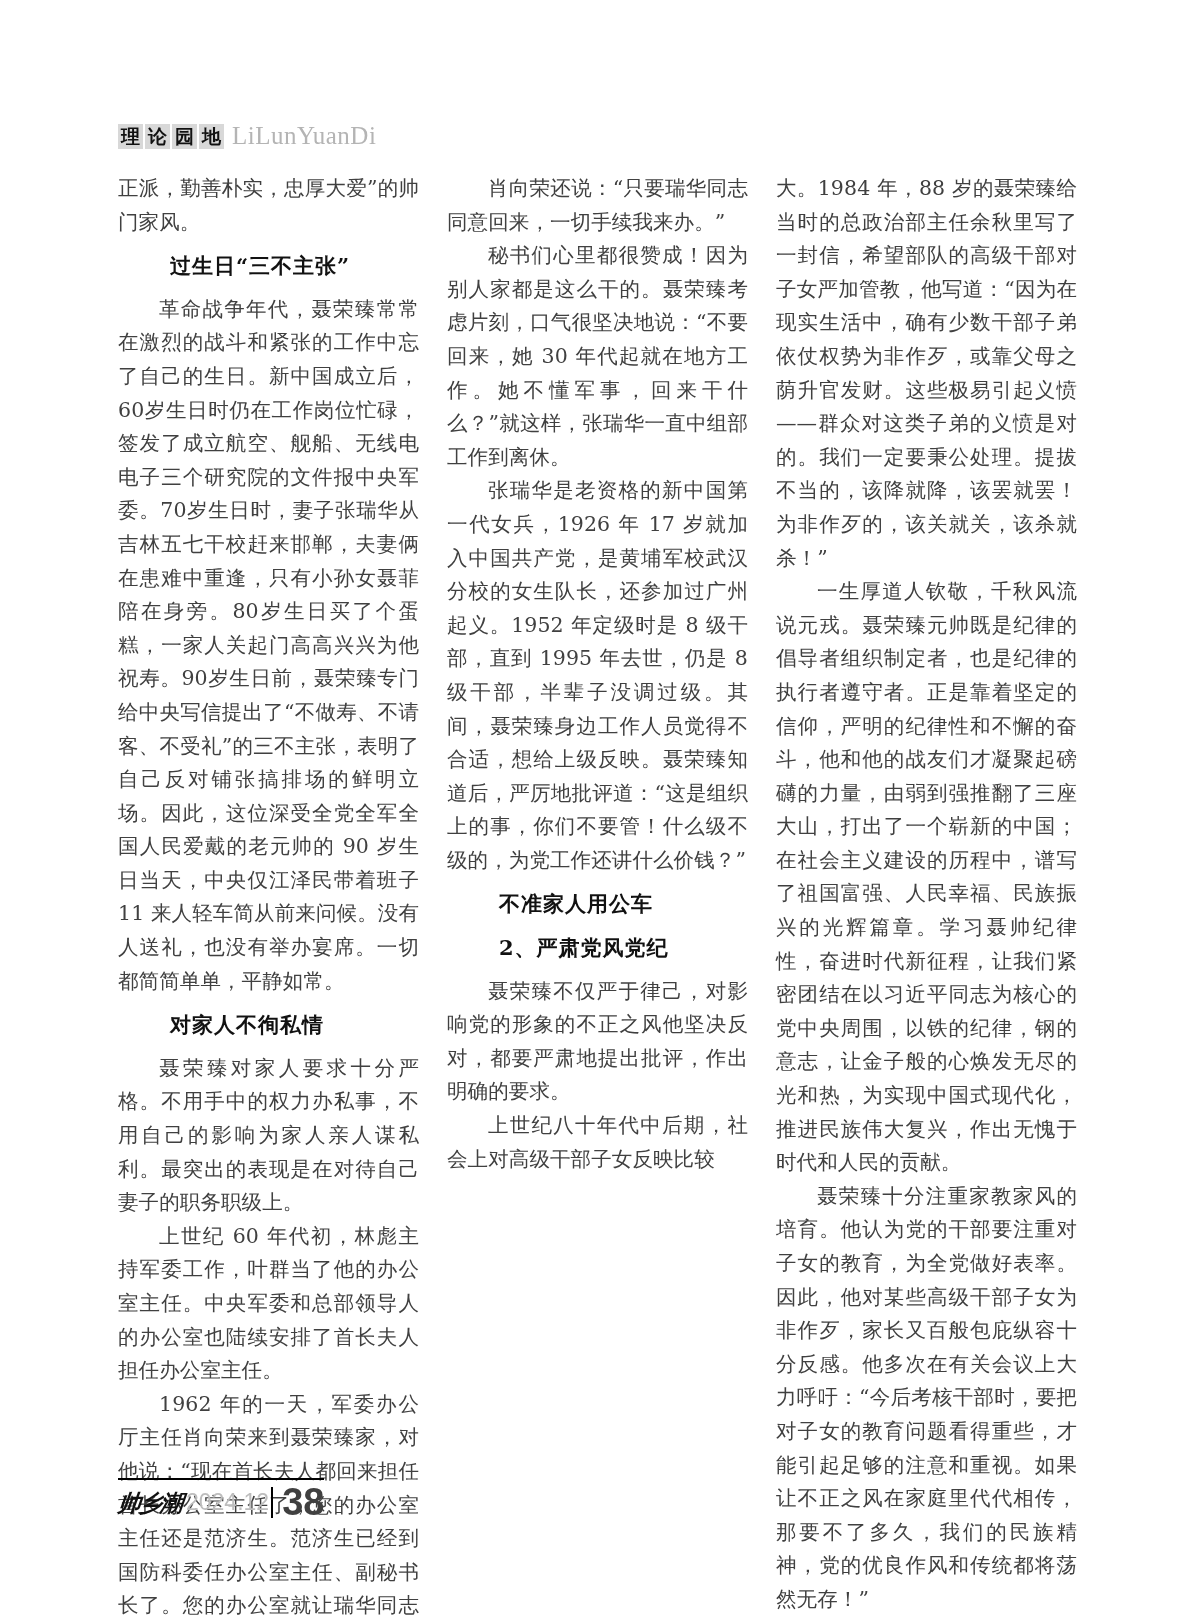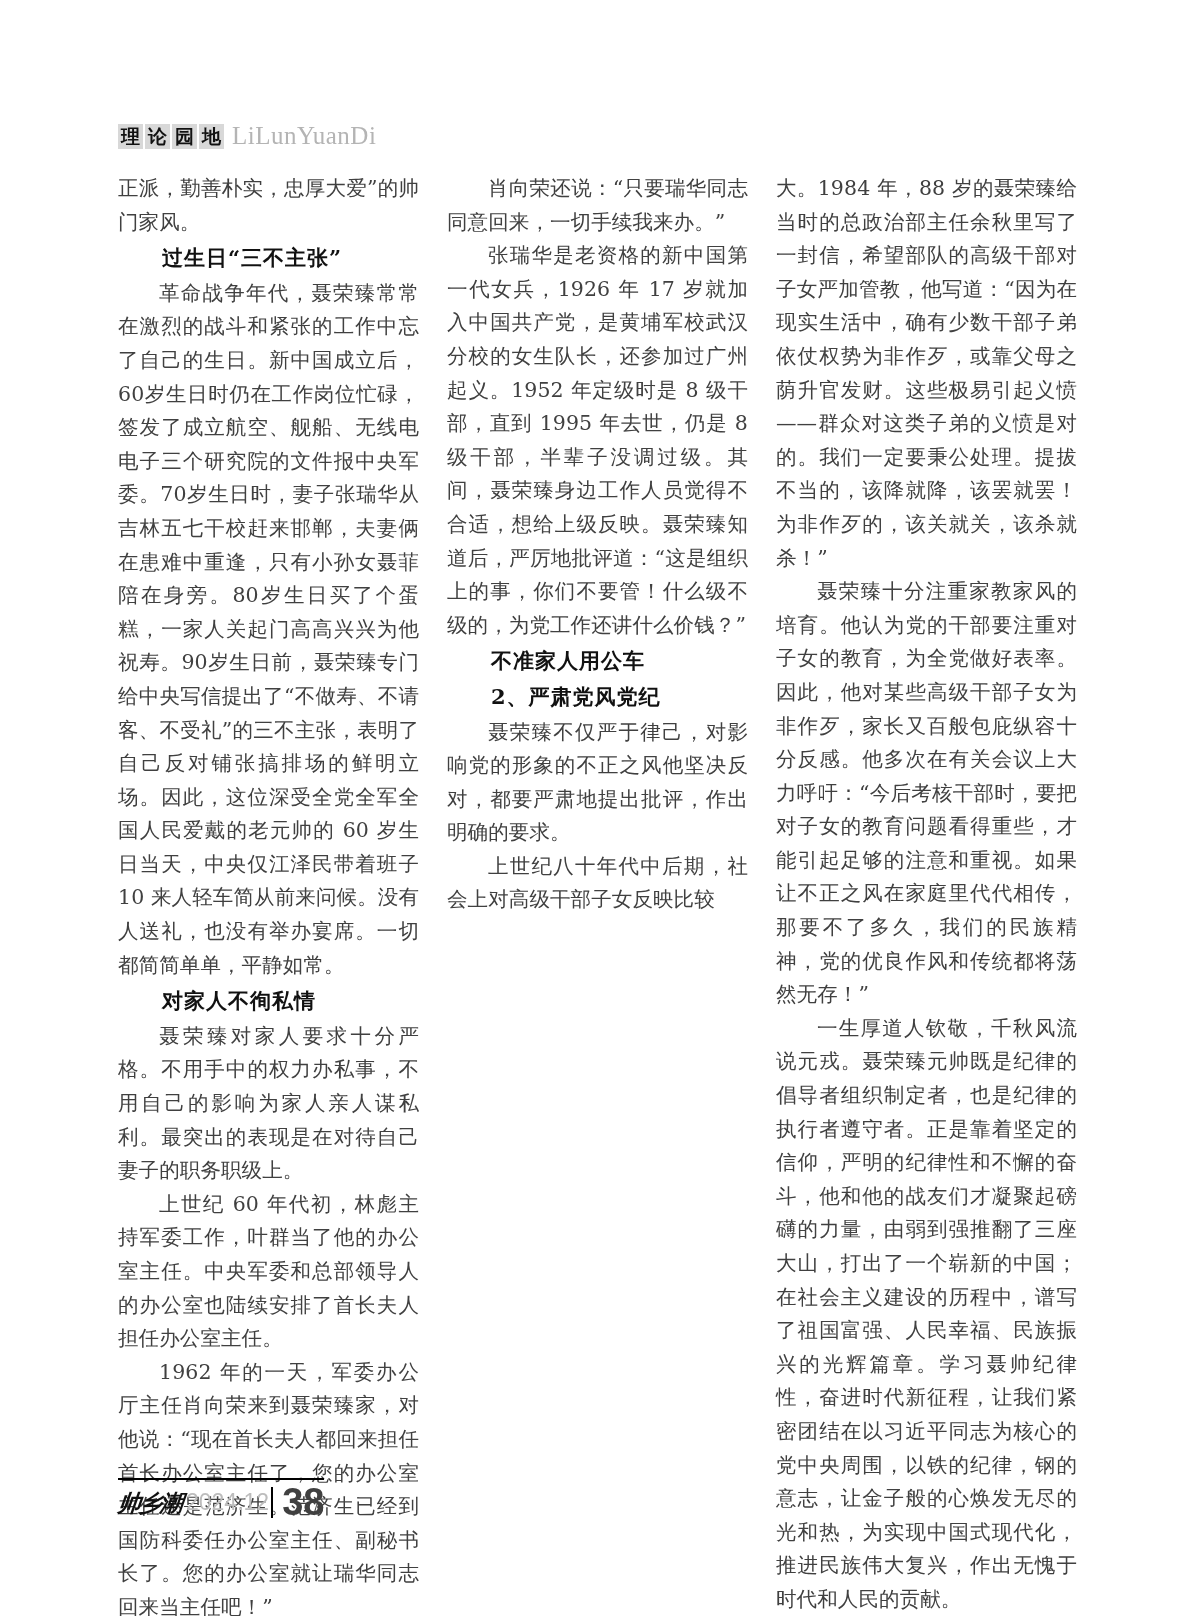--- a/index.html
+++ b/index.html
@@ -81,21 +81,21 @@
     letter-spacing: 0.1px;
     color: #404040;
   }
   .para.indent {
     text-indent: 2em;
   }
   .subhead {
     font-size: 21px;
     line-height: 33.6px;
     font-weight: bold;
-    margin: 2px;
+    margin: 10px;
     text-indent: 2em;
     letter-spacing: 1px;
     color: #111;
     font-family: "DejaVu Serif", "Liberation Serif", serif;
   }
 
   
   .footer {
     position: absolute;
     left: 118px;
@@ -154,40 +154,41 @@
       <span>地</span>
     </div>
     <div class="rh-py">LiLunYuanDi</div>
   </div>
 
   <div class="columns">
 
     <div class="col">
       <p class="para">正派，勤善朴实，忠厚大爱”的帅门家风。</p>
       <h3 class="subhead">过生日“三不主张”</h3>
-      <p class="para indent">革命战争年代，聂荣臻常常在激烈的战斗和紧张的工作中忘了自己的生日。新中国成立后，60岁生日时仍在工作岗位忙碌，签发了成立航空、舰船、无线电电子三个研究院的文件报中央军委。70岁生日时，妻子张瑞华从吉林五七干校赶来邯郸，夫妻俩在患难中重逢，只有小孙女聂菲陪在身旁。80岁生日买了个蛋糕，一家人关起门高高兴兴为他祝寿。90岁生日前，聂荣臻专门给中央写信提出了“不做寿、不请客、不受礼”的三不主张，表明了自己反对铺张搞排场的鲜明立场。因此，这位深受全党全军全国人民爱戴的老元帅的 60 岁生日当天，中央仅江泽民带着班子 10 来人轻车简从前来问候。没有人送礼，也没有举办宴席。一切都简简单单，平静如常。</p>
+      <p class="para indent">革命战争年代，聂荣臻常常在激烈的战斗和紧张的工作中忘了自己的生日。新中国成立后，60岁生日时仍在工作岗位忙碌，签发了成立航空、舰船、无线电电子三个研究院的文件报中央军委。70岁生日时，妻子张瑞华从吉林五七干校赶来邯郸，夫妻俩在患难中重逢，只有小孙女聂菲陪在身旁。80岁生日买了个蛋糕，一家人关起门高高兴兴为他祝寿。90岁生日前，聂荣臻专门给中央写信提出了“不做寿、不请客、不受礼”的三不主张，表明了自己反对铺张搞排场的鲜明立场。因此，这位深受全党全军全国人民爱戴的老元帅的 90 岁生日当天，中央仅江泽民带着班子 11 来人轻车简从前来问候。没有人送礼，也没有举办宴席。一切都简简单单，平静如常。</p>
       <h3 class="subhead">对家人不徇私情</h3>
       <p class="para indent">聂荣臻对家人要求十分严格。不用手中的权力办私事，不用自己的影响为家人亲人谋私利。最突出的表现是在对待自己妻子的职务职级上。</p>
       <p class="para indent">上世纪 60 年代初，林彪主持军委工作，叶群当了他的办公室主任。中央军委和总部领导人的办公室也陆续安排了首长夫人担任办公室主任。</p>
       <p class="para indent">1962 年的一天，军委办公厅主任肖向荣来到聂荣臻家，对他说：“现在首长夫人都回来担任首长办公室主任了，您的办公室主任还是范济生。范济生已经到国防科委任办公室主任、副秘书长了。您的办公室就让瑞华同志回来当主任吧！”</p>
     </div>
 
     <div class="col">
       <p class="para indent">肖向荣还说：“只要瑞华同志同意回来，一切手续我来办。”</p>
+      <p class="para indent">秘书们心里都很赞成！因为别人家都是这么干的。聂荣臻考虑片刻，口气很坚决地说：“不要回来，她 30 年代起就在地方工作。她不懂军事，回来干什么？”就这样，张瑞华一直中组部工作到离休。</p>
       <p class="para indent">张瑞华是老资格的新中国第一代女兵，1926 年 17 岁就加入中国共产党，是黄埔军校武汉分校的女生队长，还参加过广州起义。1952 年定级时是 8 级干部，直到 1995 年去世，仍是 8 级干部，半辈子没调过级。其间，聂荣臻身边工作人员觉得不合适，想给上级反映。聂荣臻知道后，严厉地批评道：“这是组织上的事，你们不要管！什么级不级的，为党工作还讲什么价钱？”</p>
       <h3 class="subhead">不准家人用公车</h3>
       <h3 class="subhead">2、严肃党风党纪</h3>
       <p class="para indent">聂荣臻不仅严于律己，对影响党的形象的不正之风他坚决反对，都要严肃地提出批评，作出明确的要求。</p>
       <p class="para indent">上世纪八十年代中后期，社会上对高级干部子女反映比较</p>
     </div>
 
     <div class="col">
       <p class="para">大。1984 年，88 岁的聂荣臻给当时的总政治部主任余秋里写了一封信，希望部队的高级干部对子女严加管教，他写道：“因为在现实生活中，确有少数干部子弟依仗权势为非作歹，或靠父母之荫升官发财。这些极易引起义愤——群众对这类子弟的义愤是对的。我们一定要秉公处理。提拔不当的，该降就降，该罢就罢！为非作歹的，该关就关，该杀就杀！”</p>
+      <p class="para indent">一生厚道人钦敬，千秋风流说元戎。聂荣臻元帅既是纪律的倡导者组织制定者，也是纪律的执行者遵守者。正是靠着坚定的信仰，严明的纪律性和不懈的奋斗，他和他的战友们才凝聚起磅礴的力量，由弱到强推翻了三座大山，打出了一个崭新的中国；在社会主义建设的历程中，谱写了祖国富强、人民幸福、民族振兴的光辉篇章。学习聂帅纪律性，奋进时代新征程，让我们紧密团结在以习近平同志为核心的党中央周围，以铁的纪律，钢的意志，让金子般的心焕发无尽的光和热，为实现中国式现代化，推进民族伟大复兴，作出无愧于时代和人民的贡献。</p>
       <p class="para indent">聂荣臻十分注重家教家风的培育。他认为党的干部要注重对子女的教育，为全党做好表率。因此，他对某些高级干部子女为非作歹，家长又百般包庇纵容十分反感。他多次在有关会议上大力呼吁：“今后考核干部时，要把对子女的教育问题看得重些，才能引起足够的注意和重视。如果让不正之风在家庭里代代相传，那要不了多久，我们的民族精神，党的优良作风和传统都将荡然无存！”</p>
-      <p class="para indent">一生厚道人钦敬，千秋风流说元戎。聂荣臻元帅既是纪律的倡导者组织制定者，也是纪律的执行者遵守者。正是靠着坚定的信仰，严明的纪律性和不懈的奋斗，他和他的战友们才凝聚起磅礴的力量，由弱到强推翻了三座大山，打出了一个崭新的中国；在社会主义建设的历程中，谱写了祖国富强、人民幸福、民族振兴的光辉篇章。学习聂帅纪律性，奋进时代新征程，让我们紧密团结在以习近平同志为核心的党中央周围，以铁的纪律，钢的意志，让金子般的心焕发无尽的光和热，为实现中国式现代化，推进民族伟大复兴，作出无愧于时代和人民的贡献。</p>
     </div>
 
   </div>
 
   <div class="footer">
     <div class="footer-inner">
       <div class="footer-logo">帅乡潮</div>
       <div class="footer-date">2024.12</div>
       <div class="footer-page">38</div>
     </div>

